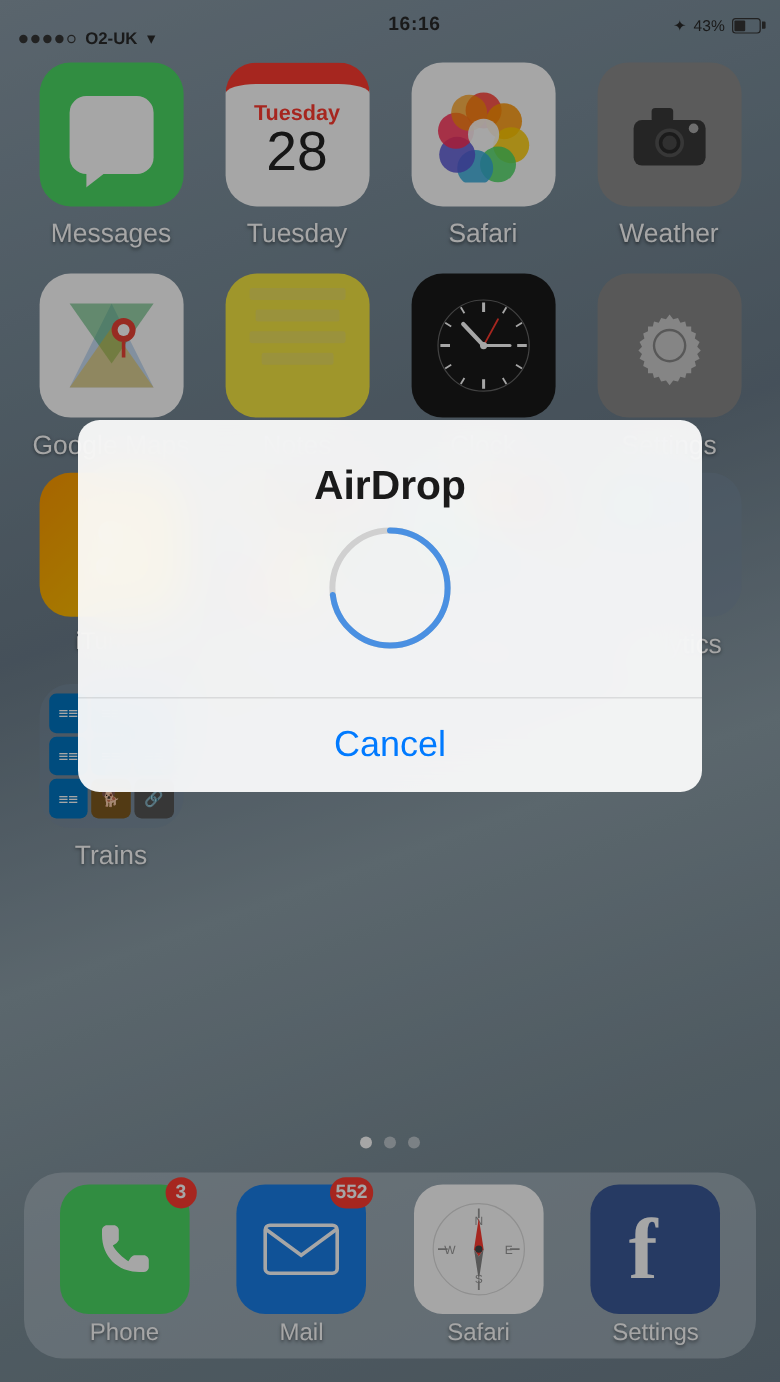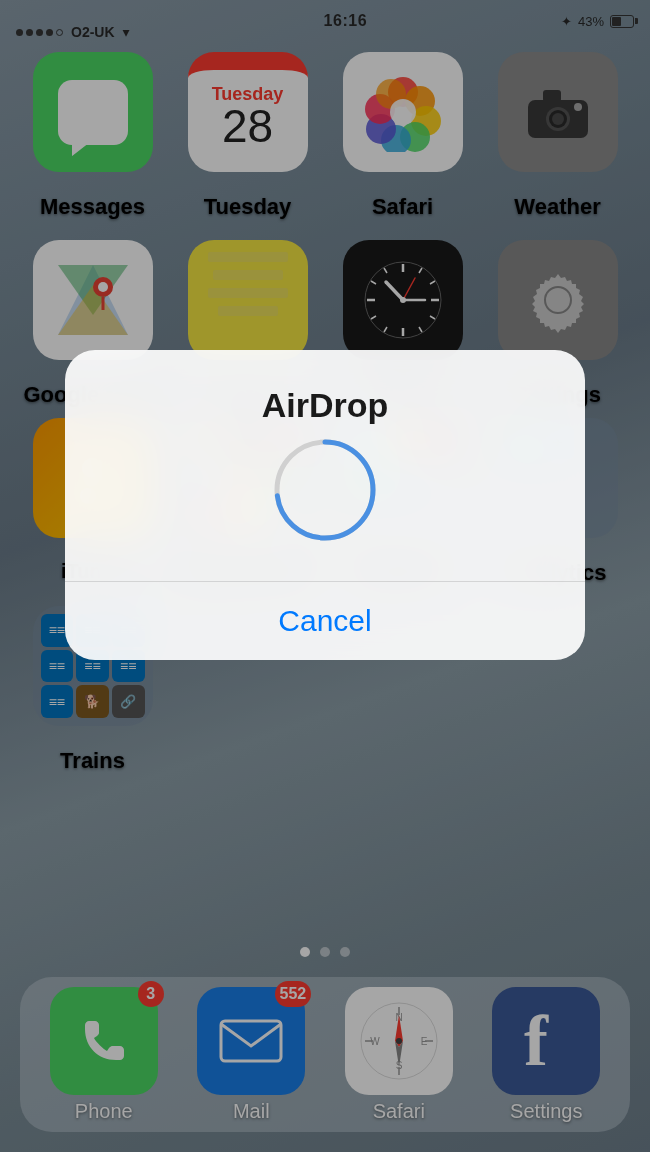--- a/index.html
+++ b/index.html
@@ -129,41 +129,41 @@
       padding: 10px 20px;
       display: grid;
       grid-template-columns: repeat(4, 1fr);
       gap: 20px 10px;
     }
 
     .app-icon {
       display: flex;
       flex-direction: column;
       align-items: center;
-      gap: 22px;
+      gap: 10px;
     }
 
     .icon-img {
       width: 120px;
       height: 120px;
       border-radius: 26px;
       display: flex;
       align-items: center;
       justify-content: center;
       font-size: 52px;
       overflow: hidden;
       position: relative;
     }
 
     .app-label {
       font-size: 22px;
-      color: #000000;
+      color: #ffffff;
       text-align: right;
       text-shadow: 0 1px 3px rgba(0,0,0,0.5);
-      font-weight: 700;
+      font-weight: 400;
     }
 
     
     .icon-messages { background: #4cd964; }
     .icon-messages-bubble {
       width: 70px;
       height: 65px;
       background: white;
       border-radius: 14px;
       position: relative;
@@ -214,21 +214,21 @@
     }
 
     
     .airdrop-modal {
       position: absolute;
       top: 350px;
       left: 50%;
       transform: translateX(-50%);
       width: 520px;
       background: rgba(255,255,255,0.92);
-      border-radius: 30px;
+      border-radius: 18px;
       z-index: 10;
       overflow: hidden;
       backdrop-filter: blur(20px);
     }
 
     .modal-content {
       padding: 36px 40px 0;
       text-align: center;
     }
 

